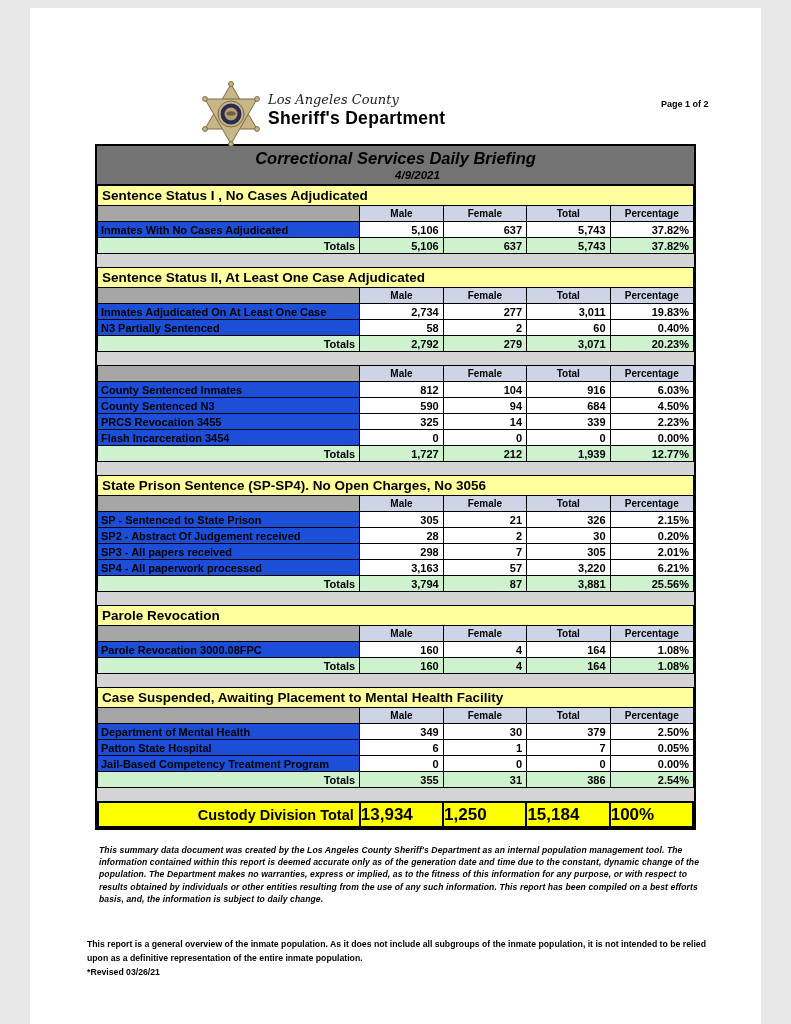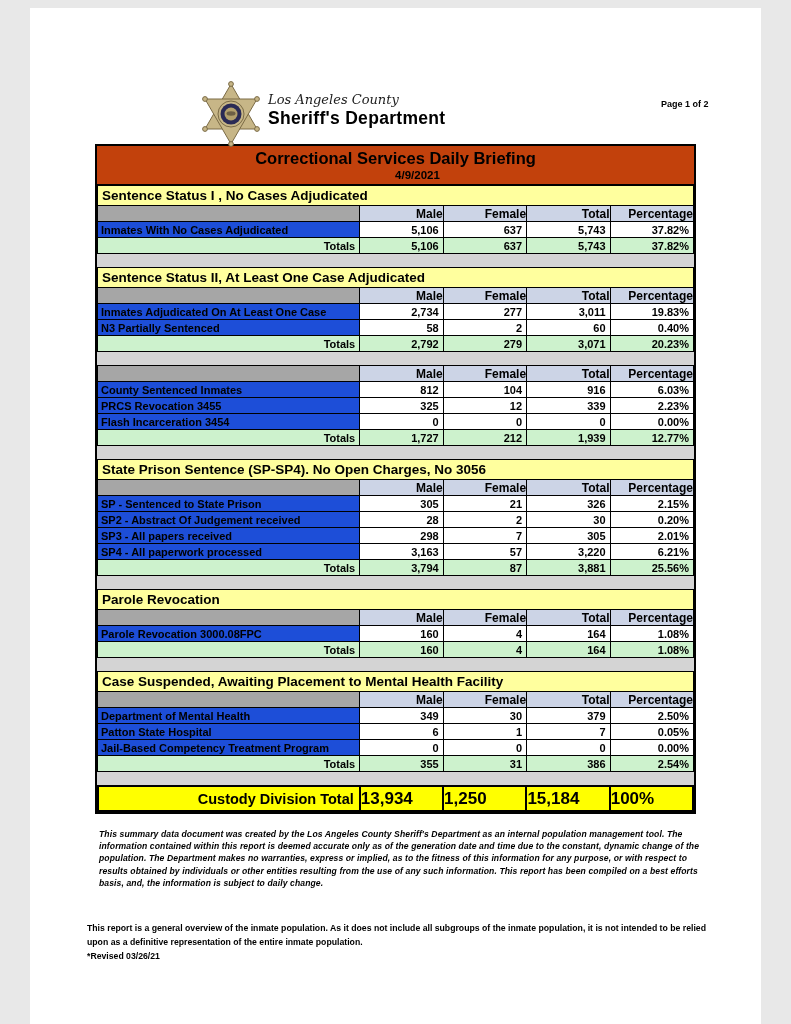--- a/index.html
+++ b/index.html
@@ -12,30 +12,30 @@
   
   .doc-header { position:relative; height:136px; }
   .badge { position:absolute; left:169px; top:72px; }
   .logo-text { position:absolute; left:238px; top:84px; }
   .county { font-family:"DejaVu Serif", serif; font-style:italic; font-size:13px; color:#1c1c1c; }
   .dept { font-size:17.5px; font-weight:bold; letter-spacing:0.3px; margin-top:1px; }
   .page-num { position:absolute; left:631px; top:91px; font-size:9px; font-weight:bold; }
 
   
   .briefing-box { margin:0 65px; border:2px solid #000; background:#d4d4d4; }
-  .title-bar { background:#c2410c; text-align:center; padding:3px 0 3px 0; border-bottom:1px solid #000; }
+  .title-bar { background:#737373; text-align:center; padding:3px 0 3px 0; border-bottom:1px solid #000;font-style:italic; }
   .title-bar .title { font-size:16.5px; font-weight:bold; }
   .title-bar .date { font-size:11.5px; font-weight:bold; margin-top:1px;padding-left:44px; }
 
   table { width:100%; border-collapse:collapse; table-layout:fixed; }
   .c-label { width:44%; } .c-num { width:14%; }
   td { border:1px solid #000; font-weight:bold; overflow:hidden; white-space:nowrap; }
 
   .sec-title { background:#ffff9e; font-size:13.5px; padding:2px 4px 2px 4px; height:19px; }
-  .col-head-row td { height:16px; font-size:12px; text-align:right; background:#ccd4e6; }
+  .col-head-row td { height:16px; font-size:10px; text-align:center; background:#ccd4e6; }
   .col-head-row .head-blank { background:#a6a6a6; }
   .data-row td, .totals-row td { height:16px; font-size:11px; }
   .row-label { text-align:left; padding-left:3px; background:#1d4ed8; }
   .num { text-align:right; padding-right:4px; background:#ffffff; }
   .totals-row .row-label, .totals-row .num { background:#cdf2cd; }
   .totals-label { text-align:right; padding-right:4px; }
   .spacer { height:13px; }
 
   .custody-table td { border:2px solid #000; background:#ffff00; height:25px; }
   .custody-label { text-align:right; padding-right:5px; font-size:14.5px; }
@@ -185,23 +185,30 @@
               <td class="col-head">Percentage</td>
             </tr>
             <tr class="data-row">
               <td class="row-label">County Sentenced Inmates</td>
               <td class="num">812</td>
               <td class="num">104</td>
               <td class="num">916</td>
               <td class="num">6.03%</td>
             </tr>
             <tr class="data-row">
+              <td class="row-label">County Sentenced N3</td>
+              <td class="num">590</td>
+              <td class="num">94</td>
+              <td class="num">684</td>
+              <td class="num">4.50%</td>
+            </tr>
+            <tr class="data-row">
               <td class="row-label">PRCS Revocation 3455</td>
               <td class="num">325</td>
-              <td class="num">12</td>
+              <td class="num">14</td>
               <td class="num">339</td>
               <td class="num">2.23%</td>
             </tr>
             <tr class="data-row">
               <td class="row-label">Flash Incarceration 3454</td>
               <td class="num">0</td>
               <td class="num">0</td>
               <td class="num">0</td>
               <td class="num">0.00%</td>
             </tr>

